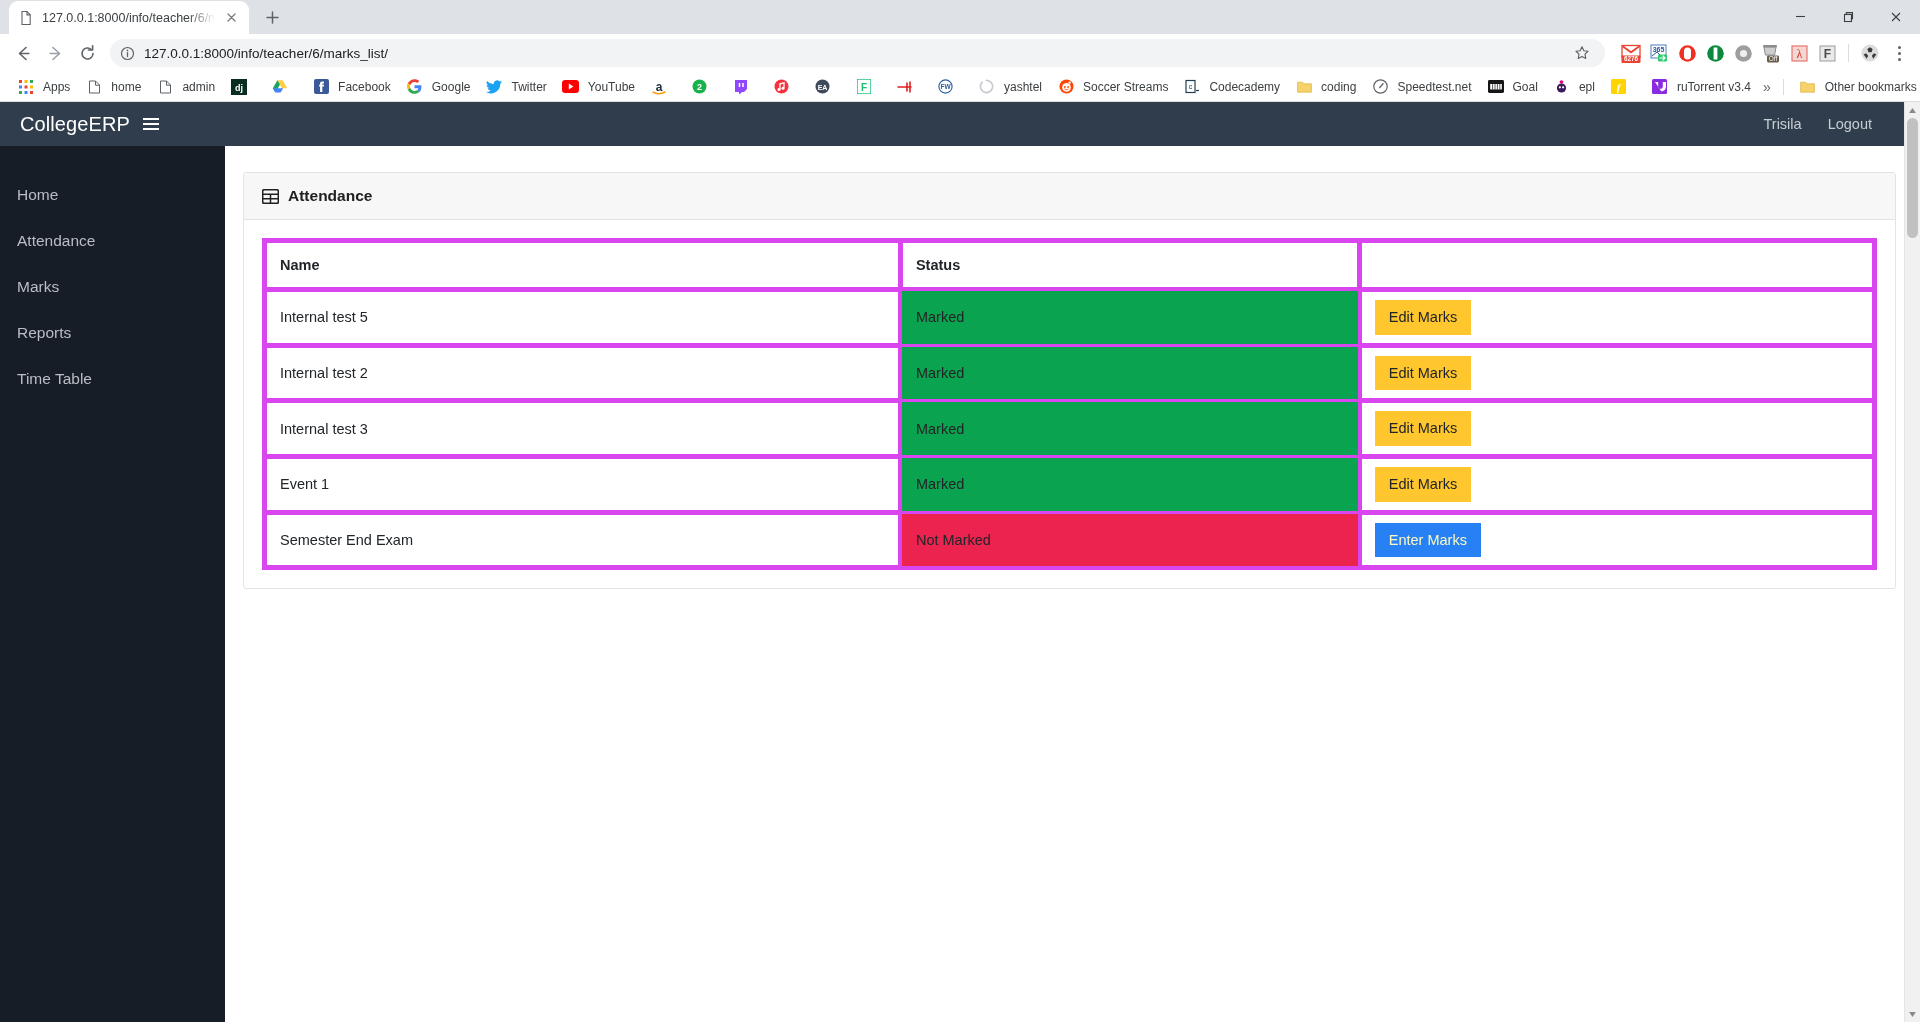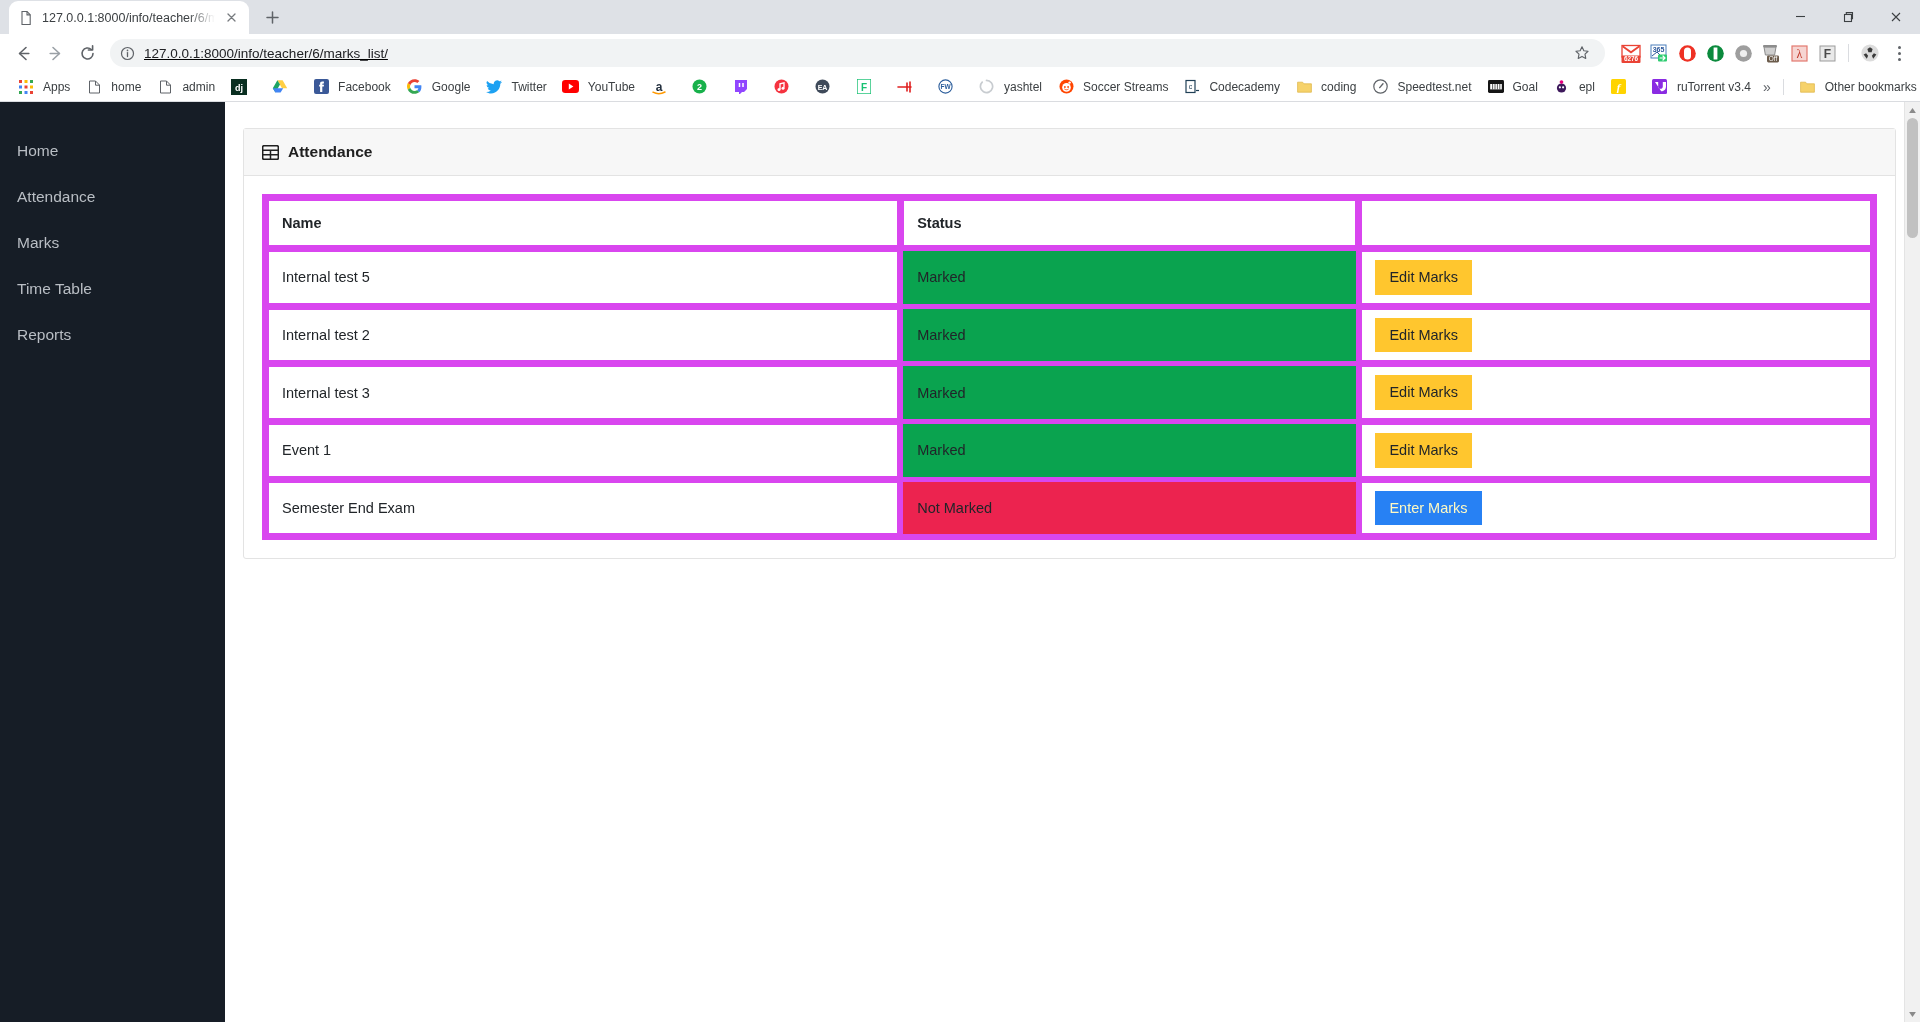--- a/index.html
+++ b/index.html
@@ -45,21 +45,20 @@
     display: flex; align-items: center; padding: 0 8px; gap: 2px; flex: none;
   }
   .navbtn {
     width: 30px; height: 30px; display: flex;
     align-items: center; justify-content: center; flex: none;
   }
   .omnibox {
     flex: 1; height: 28px; background: #f1f3f4; border-radius: 14px;
     display: flex; align-items: center; margin: 0 8px 0 6px; padding: 0 10px; gap: 9px;
     min-width: 0;
-    text-decoration: underline;
   }
   .omni-url { font-size: 13.5px; color: #202124; white-space: nowrap; }
   .star { width: 26px; height: 26px; display: flex; align-items: center; justify-content: center; }
   .ext-strip { display: flex; align-items: center; gap: 4px; padding-left: 4px; }
   .ext { width: 24px; height: 24px; position: relative; flex: none;
          display: flex; align-items: center; justify-content: center; }
   .ext-divider { width: 1px; height: 18px; background: #dadce0; margin: 0 5px; }
   .kebab { width: 26px; height: 26px; display: flex; flex-direction: column;
            align-items: center; justify-content: center; gap: 3px; }
   .kebab i { width: 3px; height: 3px; border-radius: 50%; background: #5f6368; display: block; }
@@ -102,21 +101,21 @@
   .card { border: 1px solid #e3e3e3; border-radius: 3px; background: #fff; }
   .card-header {
     background: #f7f7f7; border-bottom: 1px solid #e3e3e3;
     padding: 14px 18px; display: flex; align-items: center; gap: 9px;
   }
   .card-title { font-size: 15.5px; font-weight: bold; color: #202020; }
   .card-body { padding: 18px; }
 
   table.grid { width: 100%; border-collapse: collapse; table-layout: fixed; }
   table.grid th, table.grid td {
-    border: 7px solid #d946ef; padding: 8px 13px;
+    border: 5px solid #d946ef; padding: 8px 13px;
     font-size: 14.5px; color: #212529; text-align: left; vertical-align: middle;
   }
   table.grid th { font-weight: bold; padding-top: 14px; padding-bottom: 14px; }
   .col-name { width: 39.5%; }
   .col-status { width: 28.5%; }
   .col-action { width: 32%; }
 
   td.status { color: #ffffff; padding: 0; position: relative; }
   td.status .fill {
     position: absolute; left: -1px; right: -1px; top: -1px; bottom: -1px;
@@ -585,29 +584,41 @@
               <path d="M.6 2.2h5l1.3 1.6h7.5v8.4H.6z" fill="#f6d26a" stroke="#e0b94f" stroke-width=".8"></path>
             </svg>
         </span>
         <span class="bm-label">Other bookmarks</span>
       </div>
     </div>
   </div>
 
   <div class="viewport">
 
+    <div class="app-navbar">
+      <span class="brand">CollegeERP</span>
+      <span class="burger">
+          <i></i>
+          <i></i>
+          <i></i>
+        </span>
+      <div class="navbar-right">
+        <a href="#">Trisila</a>
+        <a href="#">Logout</a>
+      </div>
+    </div>
 
     <div class="body-row">
 
       <div class="sidebar">
         <div class="side-item">Home</div>
         <div class="side-item">Attendance</div>
         <div class="side-item">Marks</div>
+        <div class="side-item">Reports</div>
         <div class="side-item">Time Table</div>
-        <div class="side-item">Reports</div>
       </div>
 
       <div class="content">
         <div class="card">
 
           <div class="card-header">
             <span style="display:flex">
               <svg width="17" height="15" viewBox="0 0 17 15">
                 <rect x="0.7" y="0.7" width="15.6" height="13.6" rx="1.2" fill="none" stroke="#202020" stroke-width="1.5"></rect>
                 <path d="M.7 5.2h15.6M8.5 5.2v9.1M.7 9.8h15.6" stroke="#202020" stroke-width="1.5"></path>

